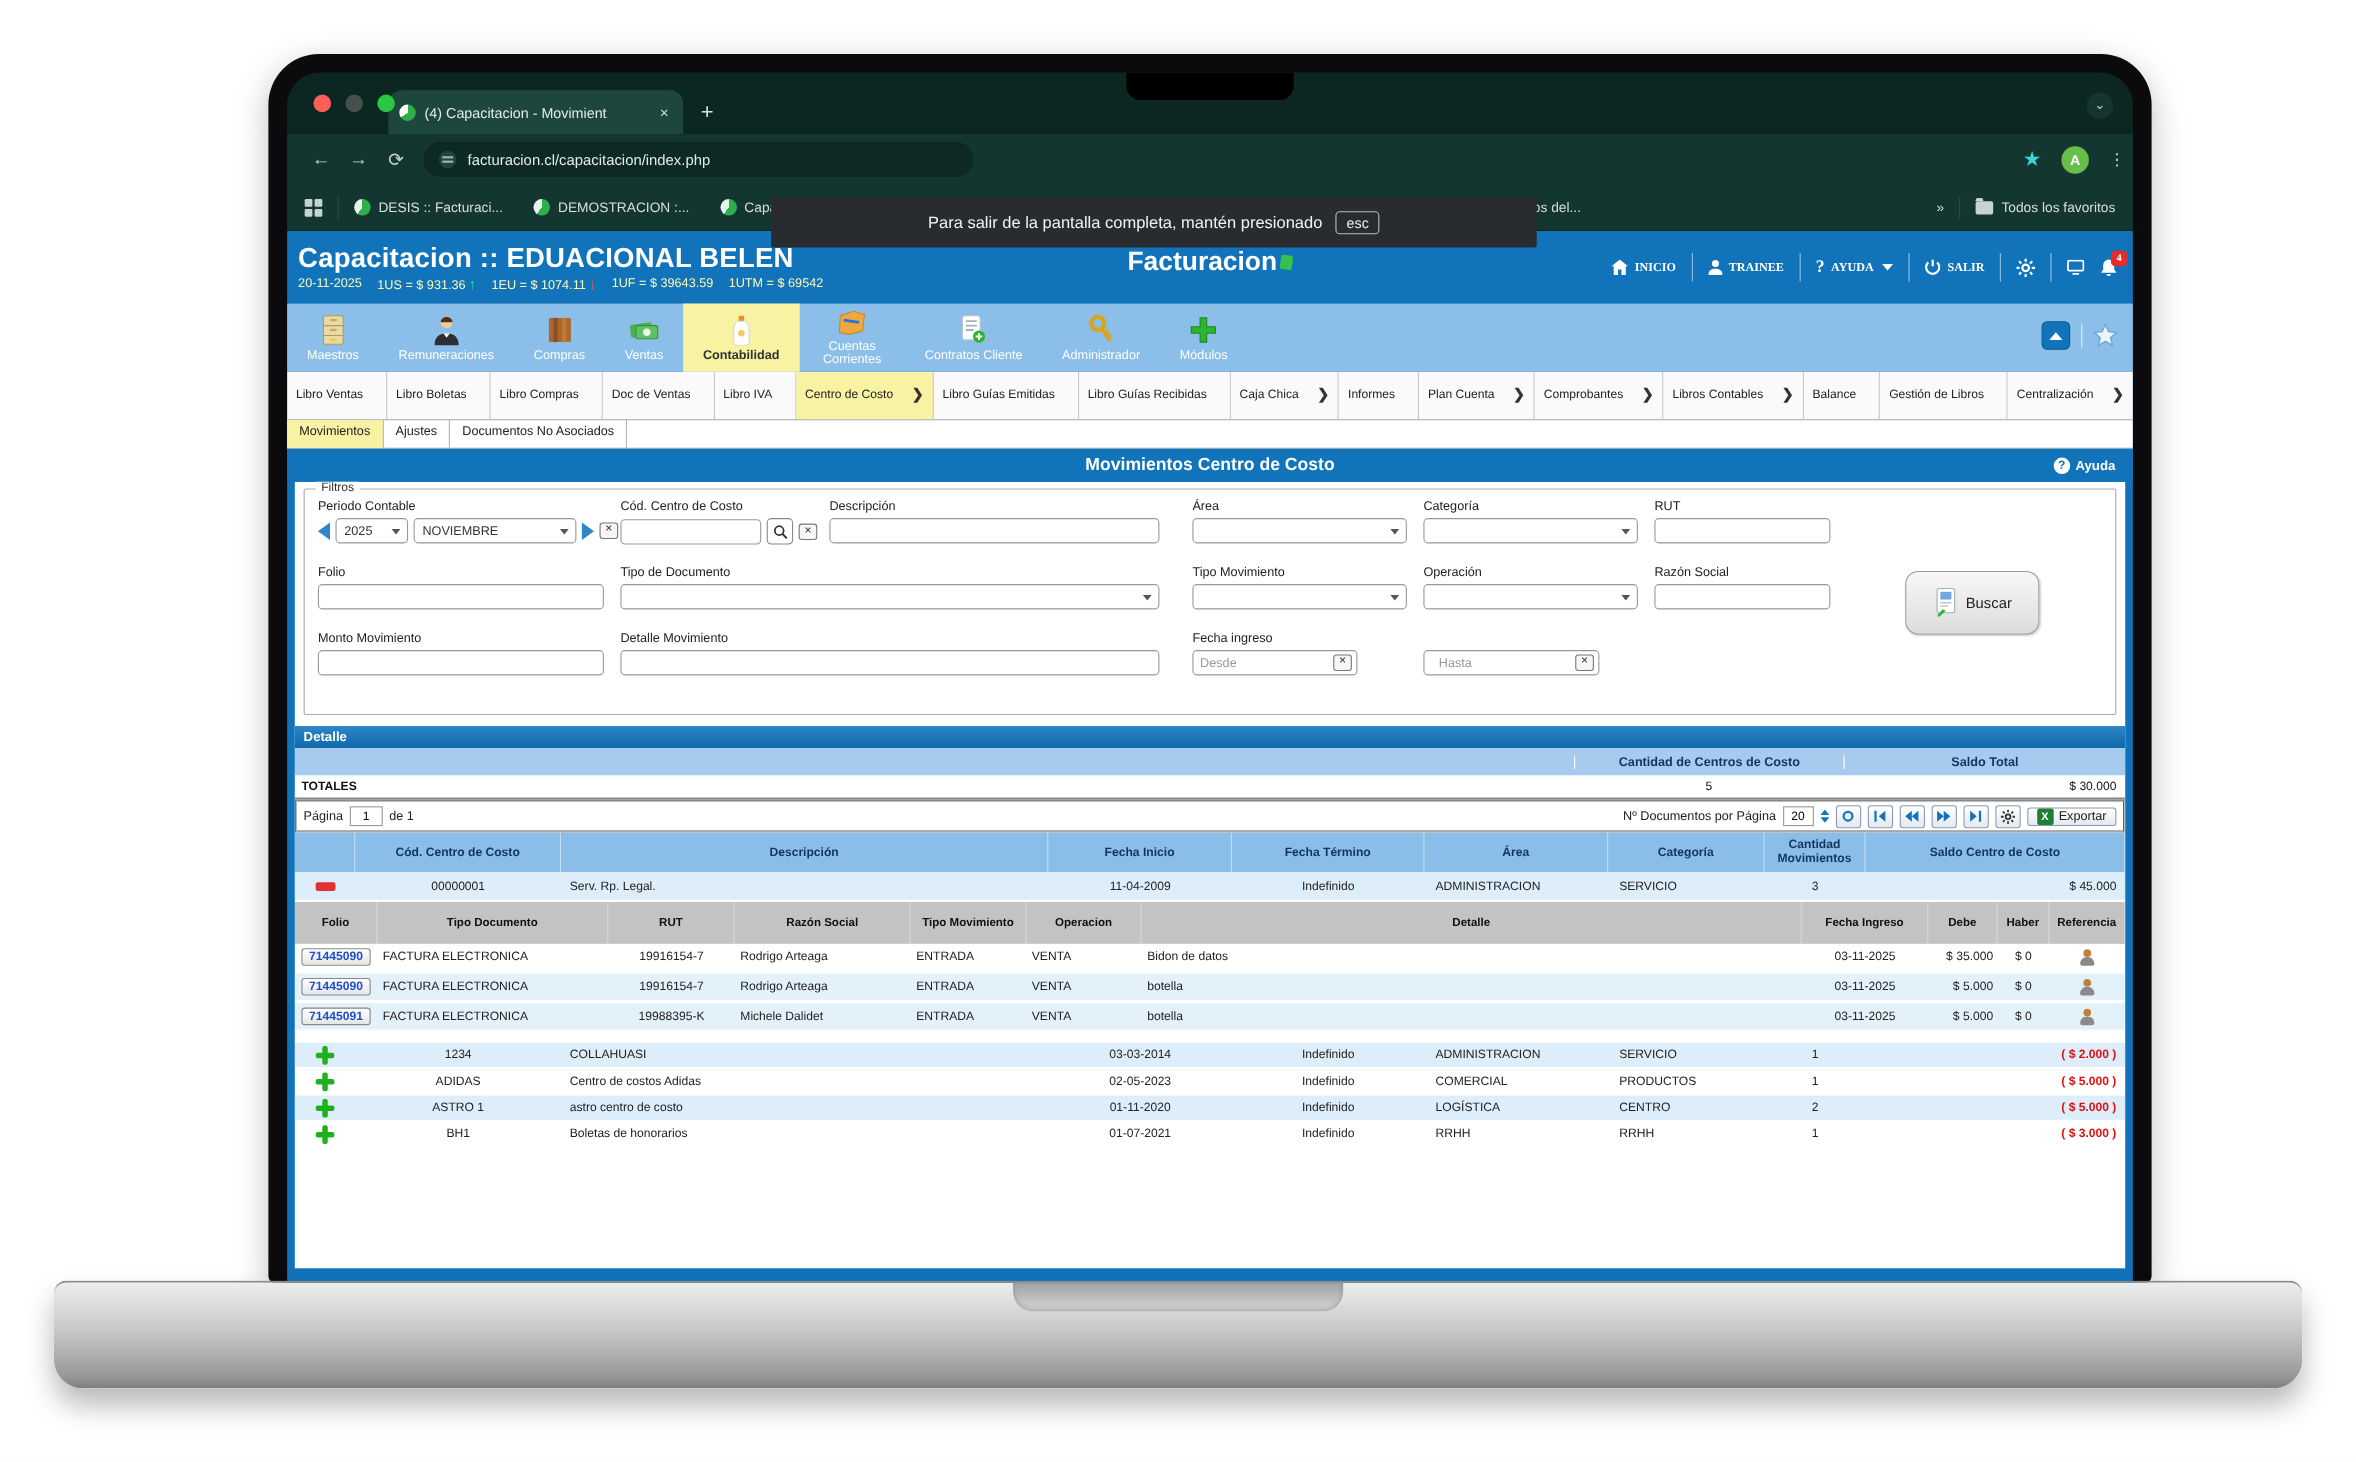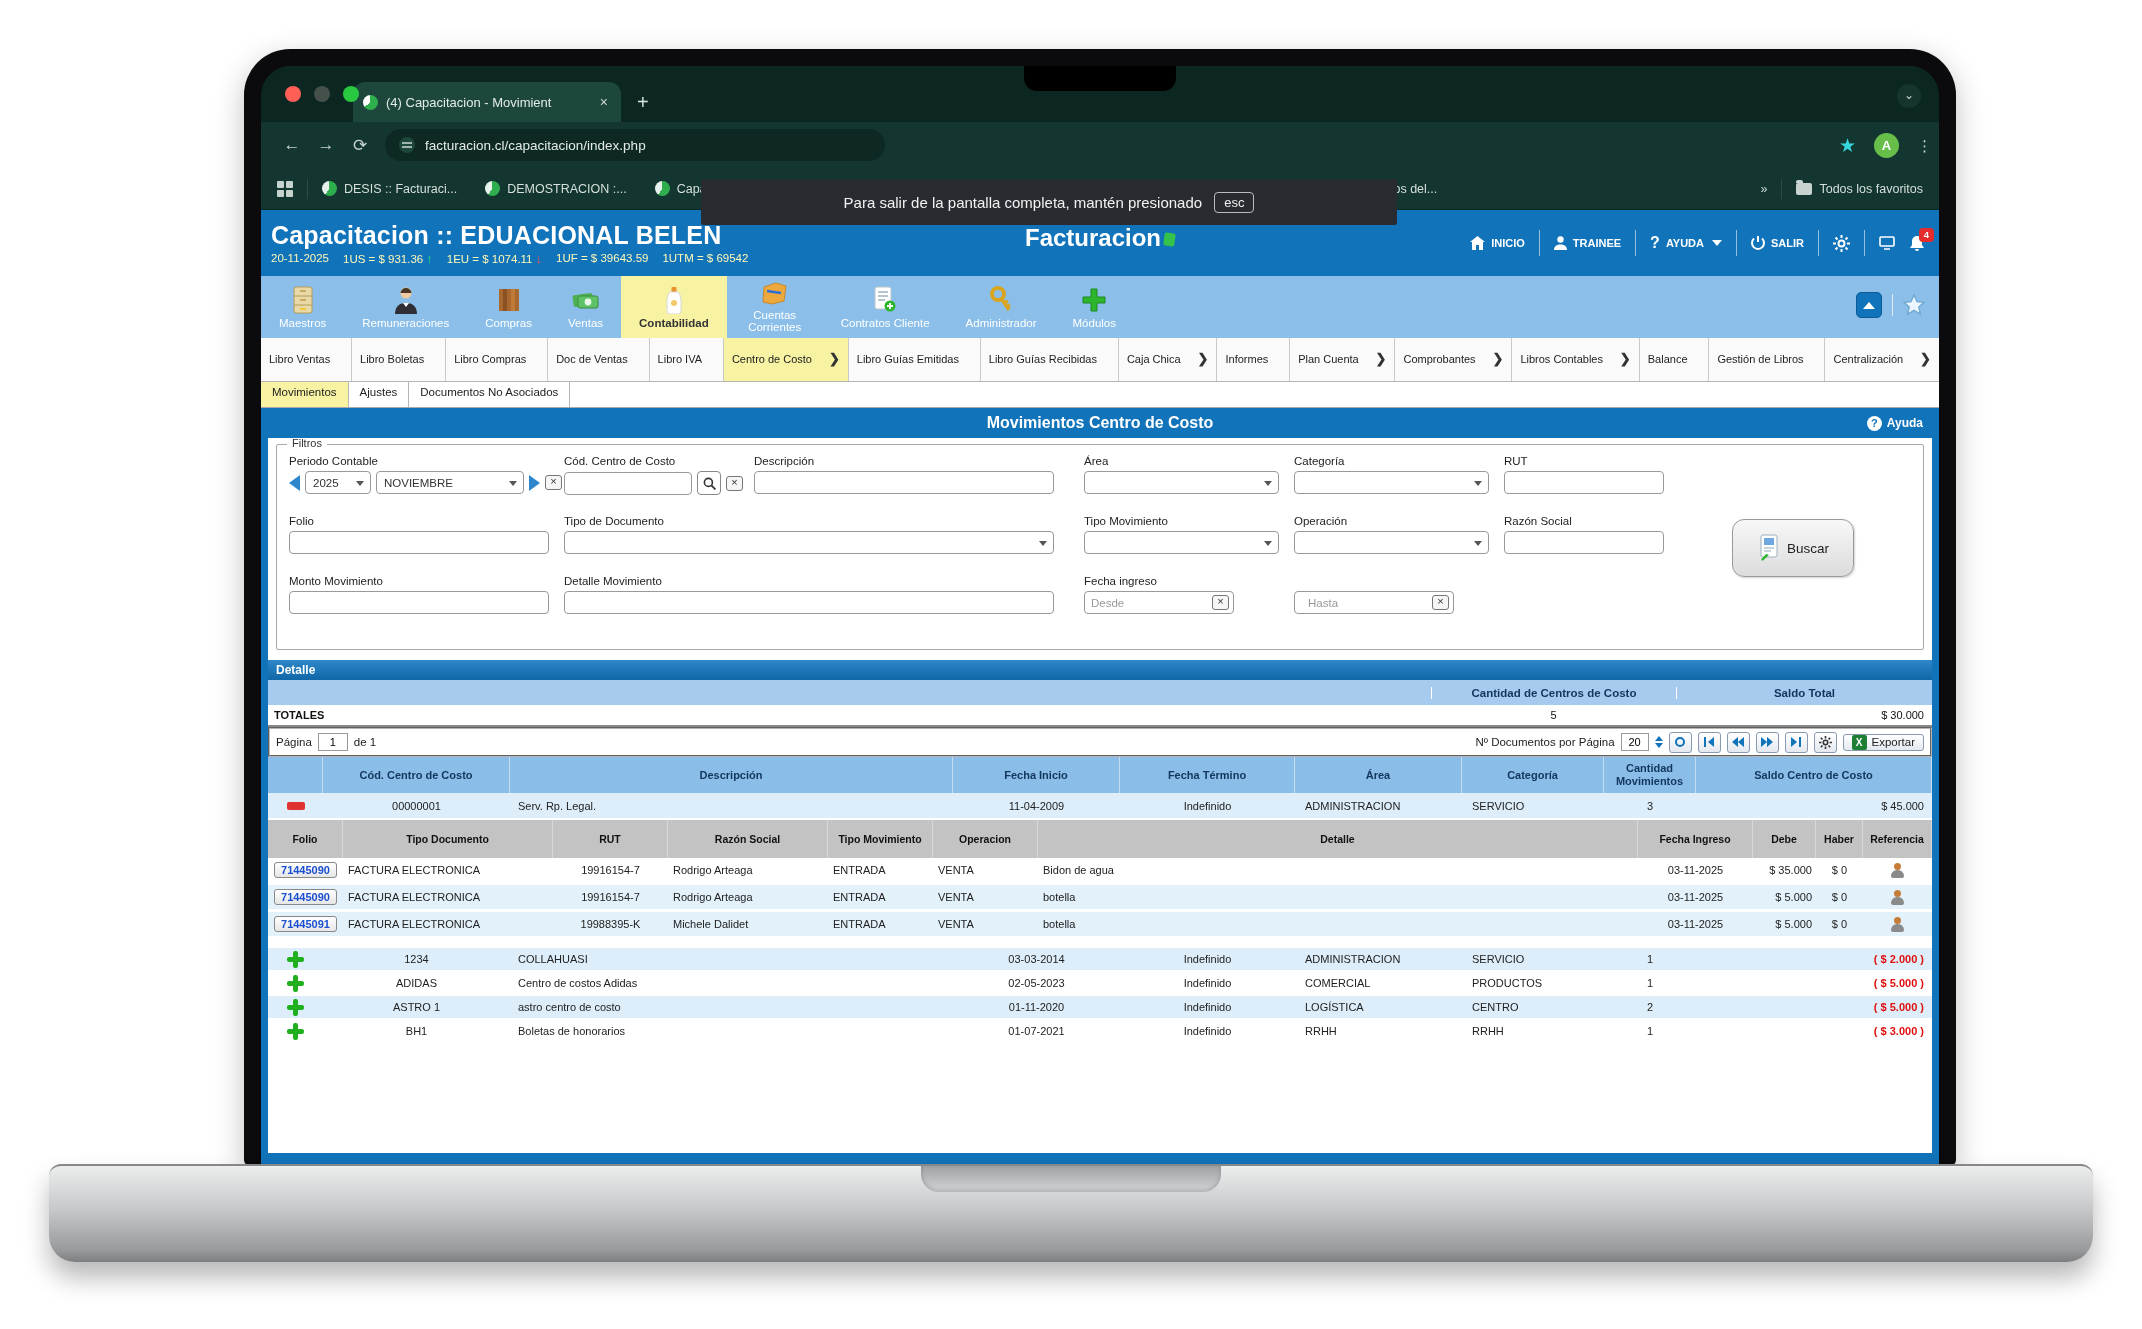--- a/index.html
+++ b/index.html
@@ -79,21 +79,21 @@
   .webpage { flex:1; background:#1173ba; display:flex; flex-direction:column; }
 
   .wp-header { height:66px; display:flex; align-items:center; position:relative; color:#fff; }
   .hdr-left { padding-left:10px; }
   .company { font-size:25px; font-weight:bold; letter-spacing:.2px; }
   .rates { font-size:11.5px; color:#fff8b8; margin-top:1px; display:flex; gap:14px; align-items:center; }
   .arr-up::after{content:"\2191"; color:#2ee36e; font-weight:bold; margin-left:3px; font-size:13px;}
   .arr-down::after{content:"\2193"; color:#ff5050; font-weight:bold; margin-left:3px; font-size:13px;}
   .brand { position:absolute; left:50%; transform:translateX(-50%); top:14px; font-size:24px; font-weight:bold; }
   .brand-mark { display:inline-block; width:11px; height:13px; background:#35c24a; border-radius:2px; margin-left:3px; transform:rotate(8deg); }
-  .hdr-nav { position:absolute; right:14px; top:0; height:66px; display:flex; align-items:center; gap:14px; font-size:11px; font-weight:bold; }
+  .hdr-nav { position:absolute; right:14px; top:0; height:66px; display:flex; align-items:center; gap:14px; font-size:11px; font-weight:bold;font-family:Liberation Serif, serif; }
   .hdr-item { display:flex; align-items:center; gap:6px; }
   .hdr-div { width:1px; height:26px; background:rgba(255,255,255,.55); }
   .qmark { font-size:16px; font-weight:bold; }
   .chev-down { width:0; height:0; border-left:5px solid transparent; border-right:5px solid transparent; border-top:6px solid #fff; margin-left:2px; }
   .badge { position:absolute; top:-7px; right:-9px; background:#e52b2b; color:#fff; min-width:15px; height:14px;
     border-radius:4px; font-size:9.5px; line-height:14px; text-align:center; padding:0 2px; }
 
   .wp-menu { height:62px; background:#8bbfe9; display:flex; align-items:stretch; position:relative; }
   .menu-item { display:flex; flex-direction:column; align-items:center; justify-content:center; gap:2px;
     padding:4px 18px; color:#fff; font-size:11.5px; text-align:center; line-height:1.1; }
@@ -756,21 +756,21 @@
 
               <div class="trow srow">
                 <div class="s1">
                     <span class="folio-btn">71445090</span>
                   </div>
                 <div class="s2" style="padding-left:5px">FACTURA ELECTRONICA</div>
                 <div class="s3" style="justify-content:center">19916154-7</div>
                 <div class="s4" style="padding-left:5px">Rodrigo Arteaga</div>
                 <div class="s5" style="padding-left:5px">ENTRADA</div>
                 <div class="s6" style="padding-left:5px">VENTA</div>
-                <div class="s7" style="padding-left:5px">Bidon de agua</div>
+                <div class="s7" style="padding-left:5px">Bidon de datos</div>
                 <div class="s8" style="justify-content:center">03-11-2025</div>
                 <div class="s9" style="justify-content:flex-end;padding-right:4px">$ 35.000</div>
                 <div class="s10" style="justify-content:center">$ 0</div>
                 <div class="s11">
                     <span class="user-ico"></span>
                   </div>
               </div>
               <div class="trow srow pale">
                 <div class="s1">
                     <span class="folio-btn">71445090</span>

